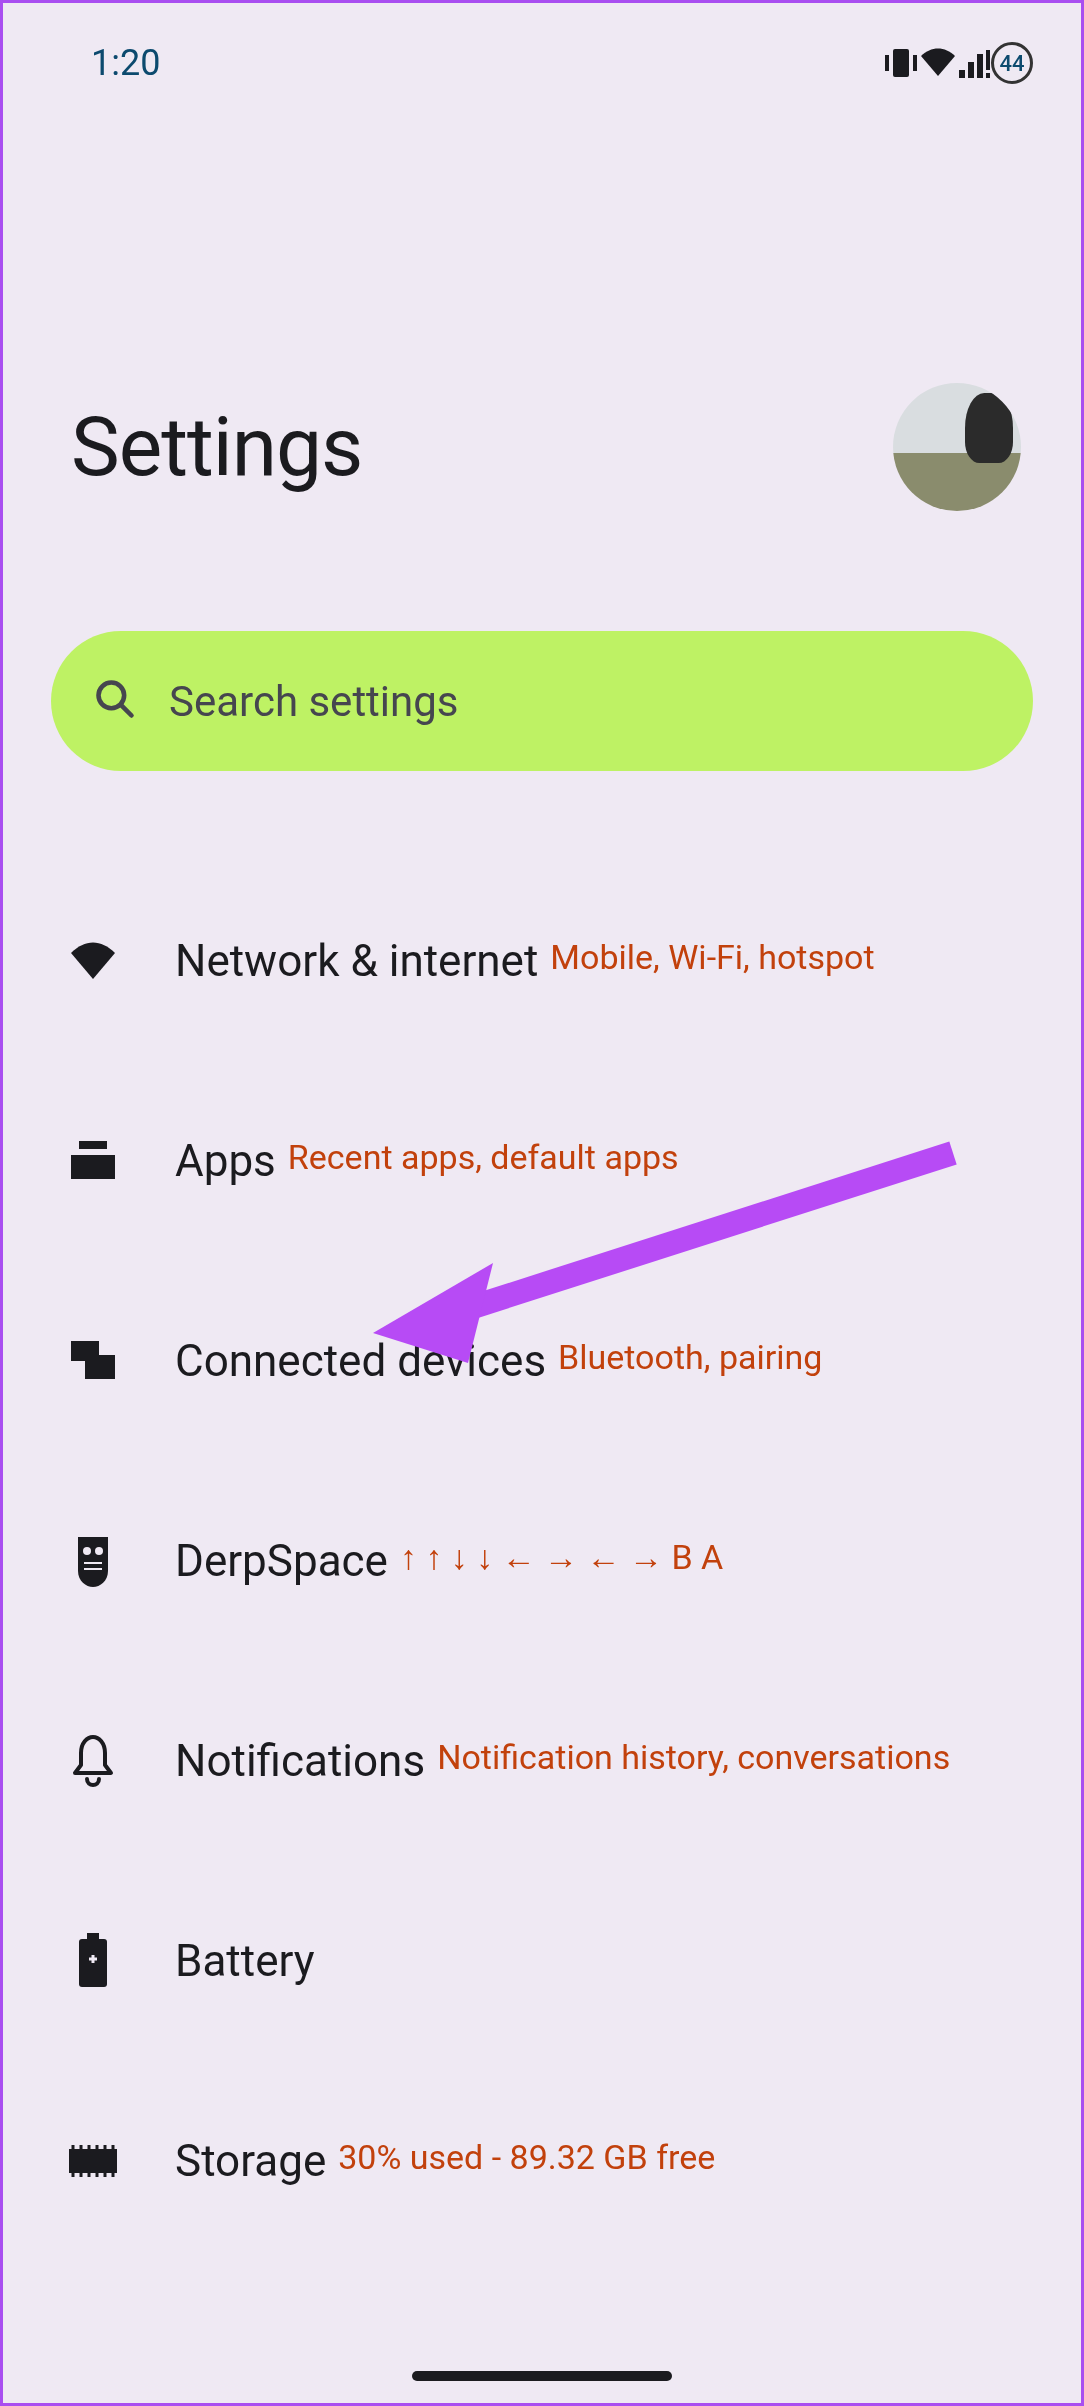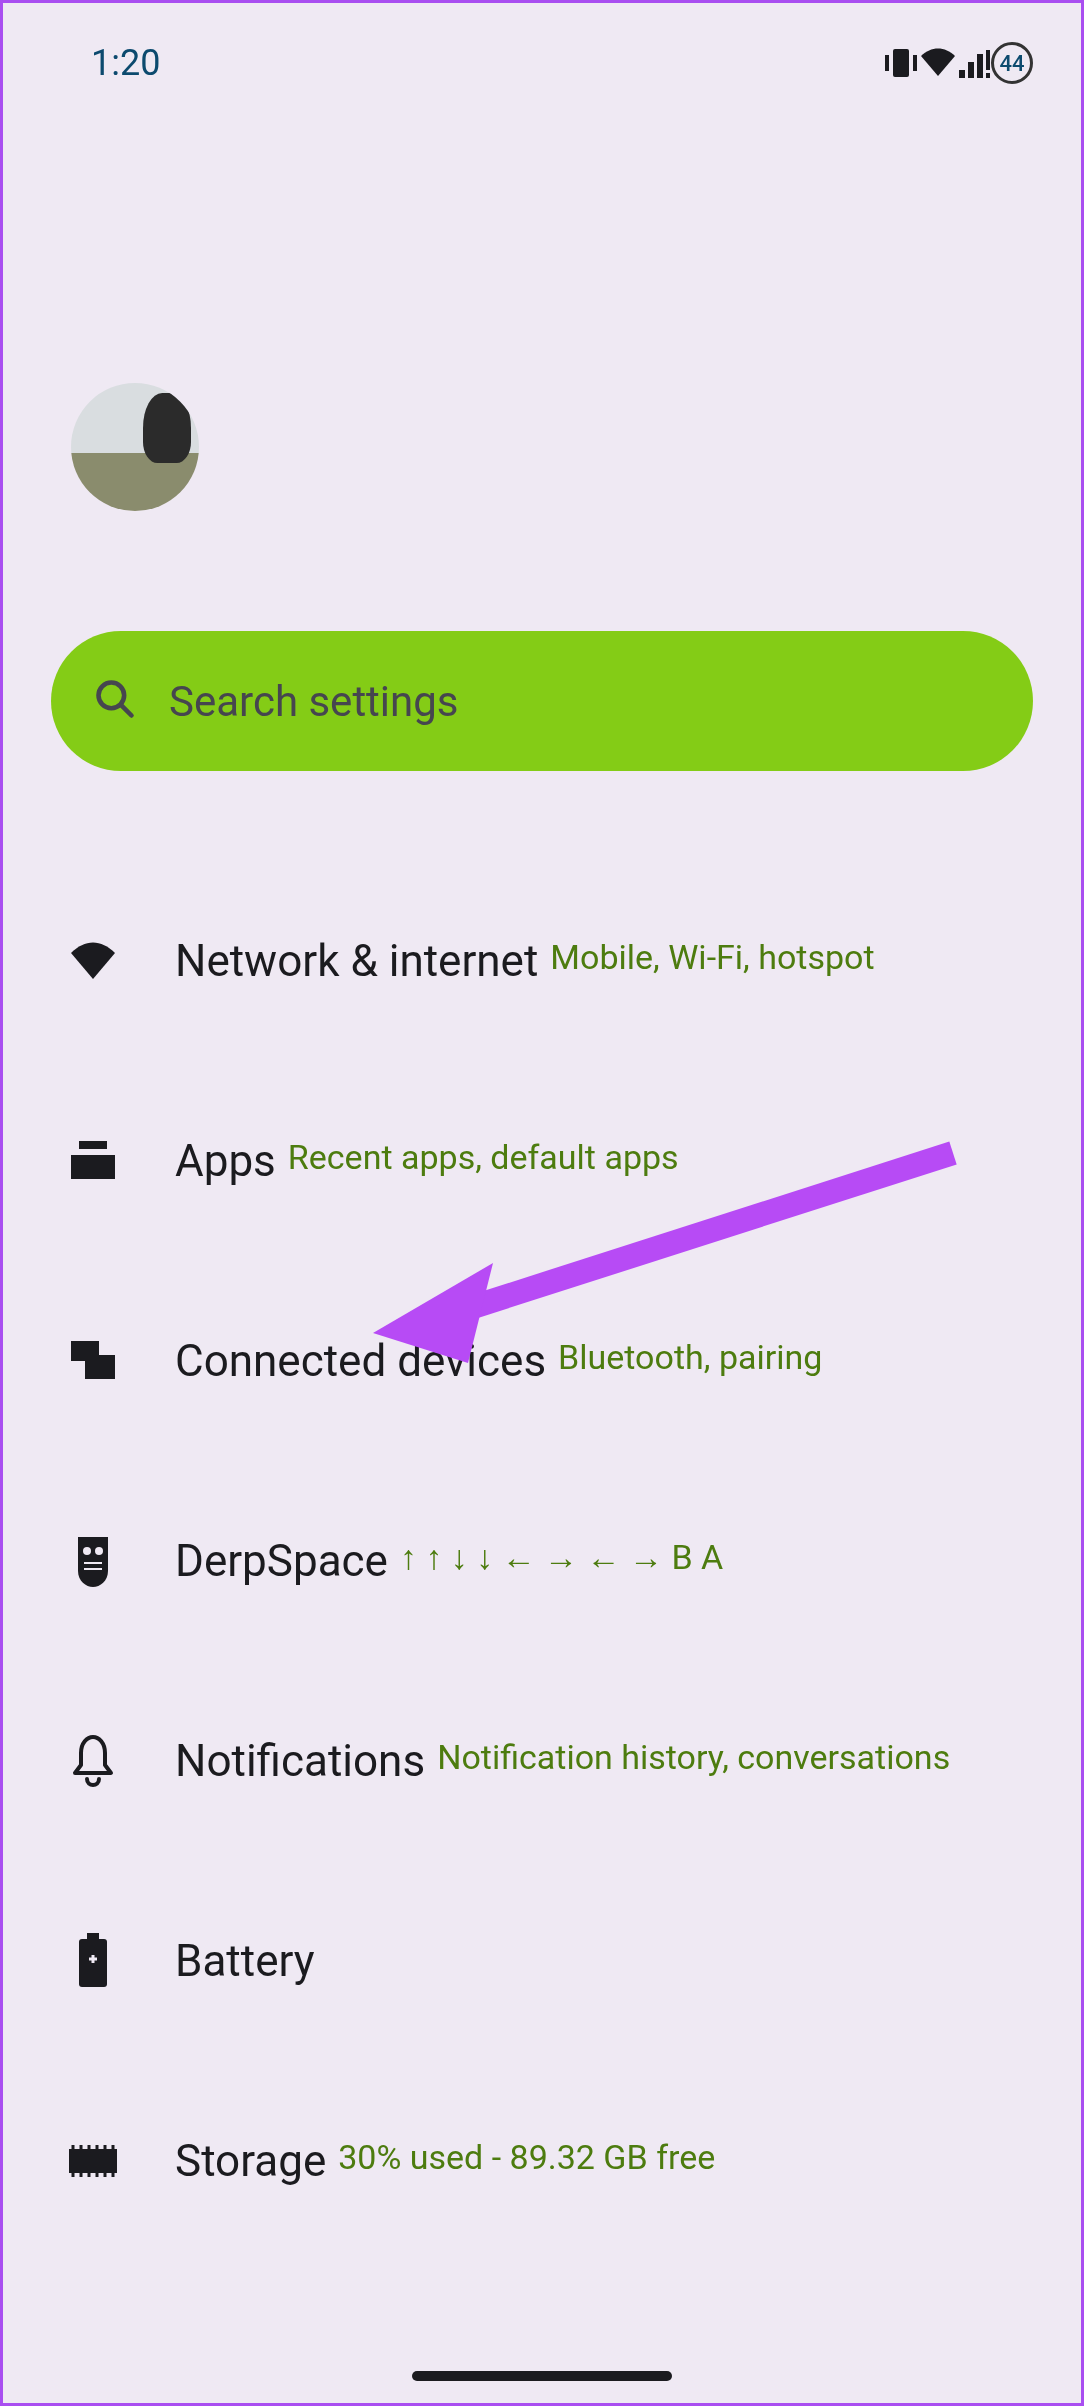--- a/index.html
+++ b/index.html
@@ -56,21 +56,21 @@
     position: absolute;
     right: 8px; top: 10px;
     width: 48px; height: 70px;
     background: #2b2b2b;
     border-radius: 40% 40% 30% 30% / 50% 50% 30% 30%;
   }
   
   .search-bar {
     margin: 120px 48px 0 48px;
     height: 140px;
-    background: #84cc16;
+    background: #bef264;
     border-radius: 70px;
     display: flex;
     align-items: center;
     padding: 0 42px;
     gap: 32px;
   }
   .search-icon { color: #46464f; flex-shrink: 0; }
   .search-placeholder {
     font-size: 42px;
     color: #46464f;
@@ -97,21 +97,21 @@
   .item-text { display: flex; flex-direction: row; gap: 12px; }
   .item-title {
     font-size: 44px;
     font-weight: 400;
     color: #1b1b1f;
     line-height: 1.2;
   }
   .item-subtitle {
     font-size: 34px;
     font-weight: 400;
-    color: #4d7c0f;
+    color: #c2410c;
     line-height: 1.3;
   }
   
   .arrow {
     position: absolute;
     top: 1130px;
     left: 370px;
     pointer-events: none;
   }
   
@@ -148,20 +148,21 @@
           <path d="M2 30 L2 22 L8 22 L8 30 Z M11 30 L11 14 L17 14 L17 30 Z M20 30 L20 6 L26 6 L26 30 Z" fill="#1b1b1f"></path>
           <rect x="29" y="2" width="4" height="20" fill="#1b1b1f"></rect>
           <rect x="29" y="25" width="4" height="5" fill="#1b1b1f"></rect>
         </svg>
     </span>
     <span class="battery-pill">44</span>
   </div>
 </div>
 
 <div class="header">
+  <h1 class="page-title">Settings</h1>
   <div class="avatar"></div>
 </div>
 
 <div class="search-bar">
   <span class="search-icon">
     <svg width="44" height="44" viewBox="0 0 24 24">
         <circle cx="10" cy="10" r="7" fill="none" stroke="#46464f" stroke-width="2.5"></circle>
         <line x1="15.5" y1="15.5" x2="21" y2="21" stroke="#46464f" stroke-width="2.5" stroke-linecap="round"></line>
       </svg>
   </span>

